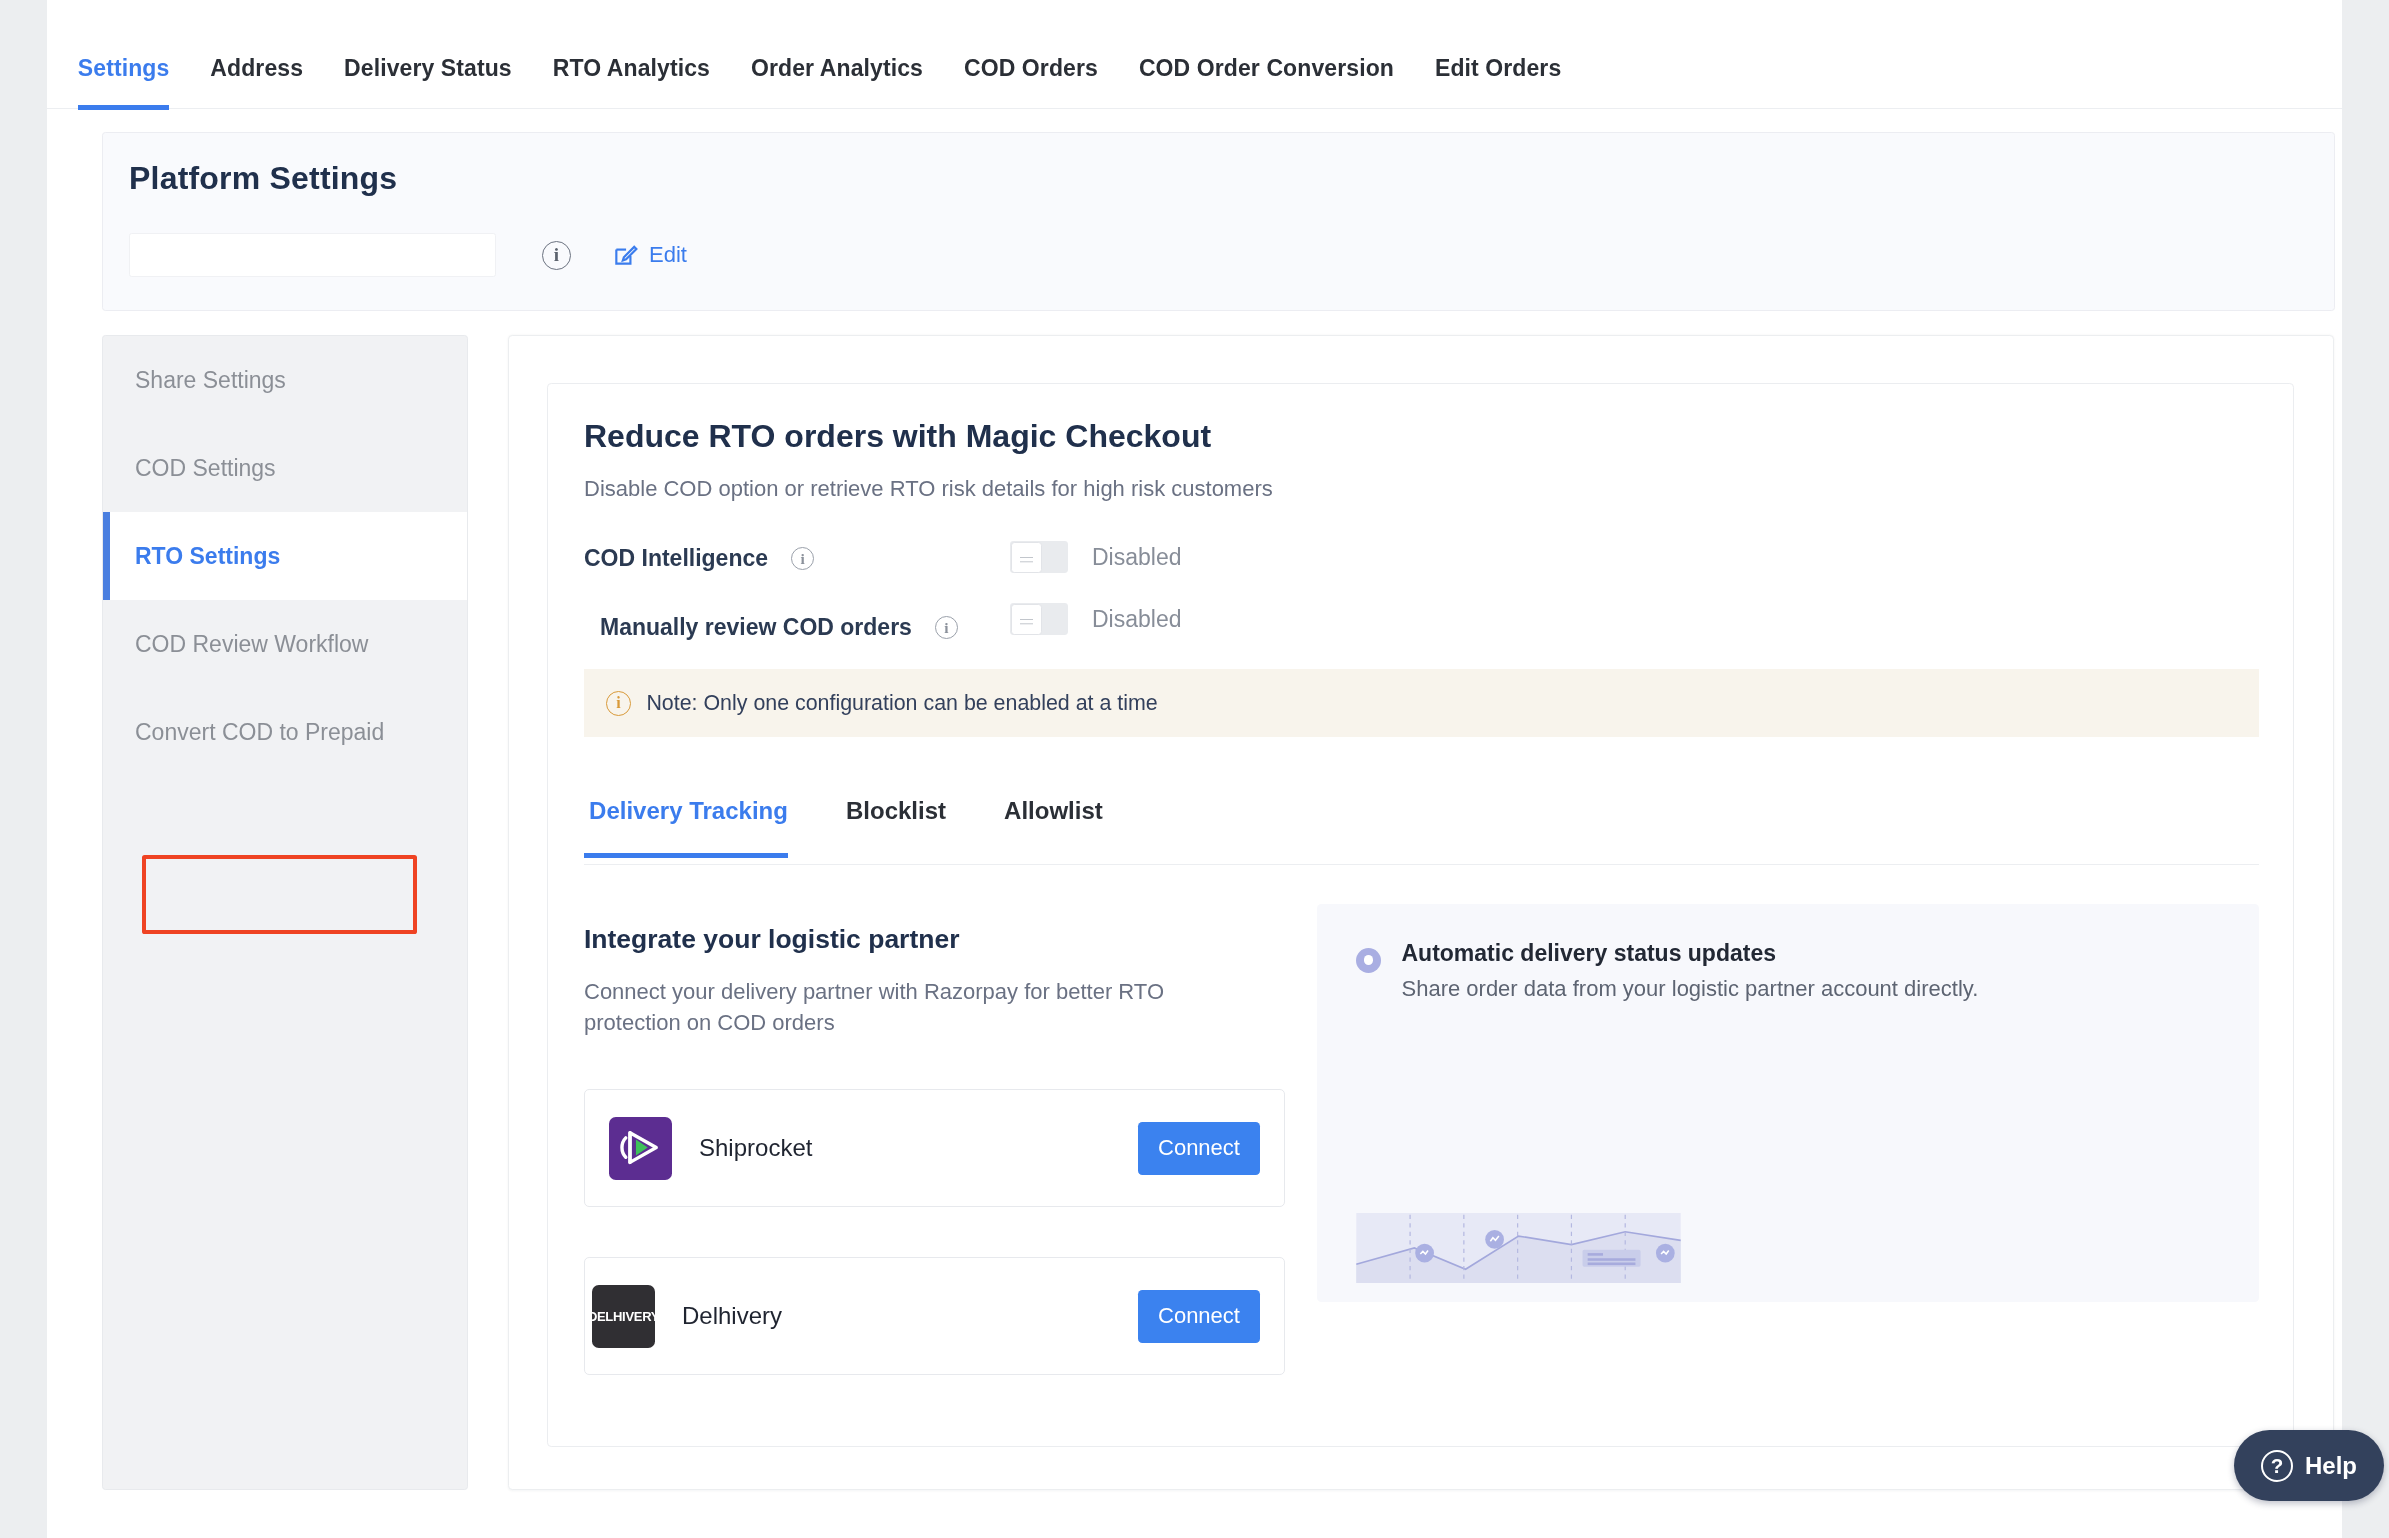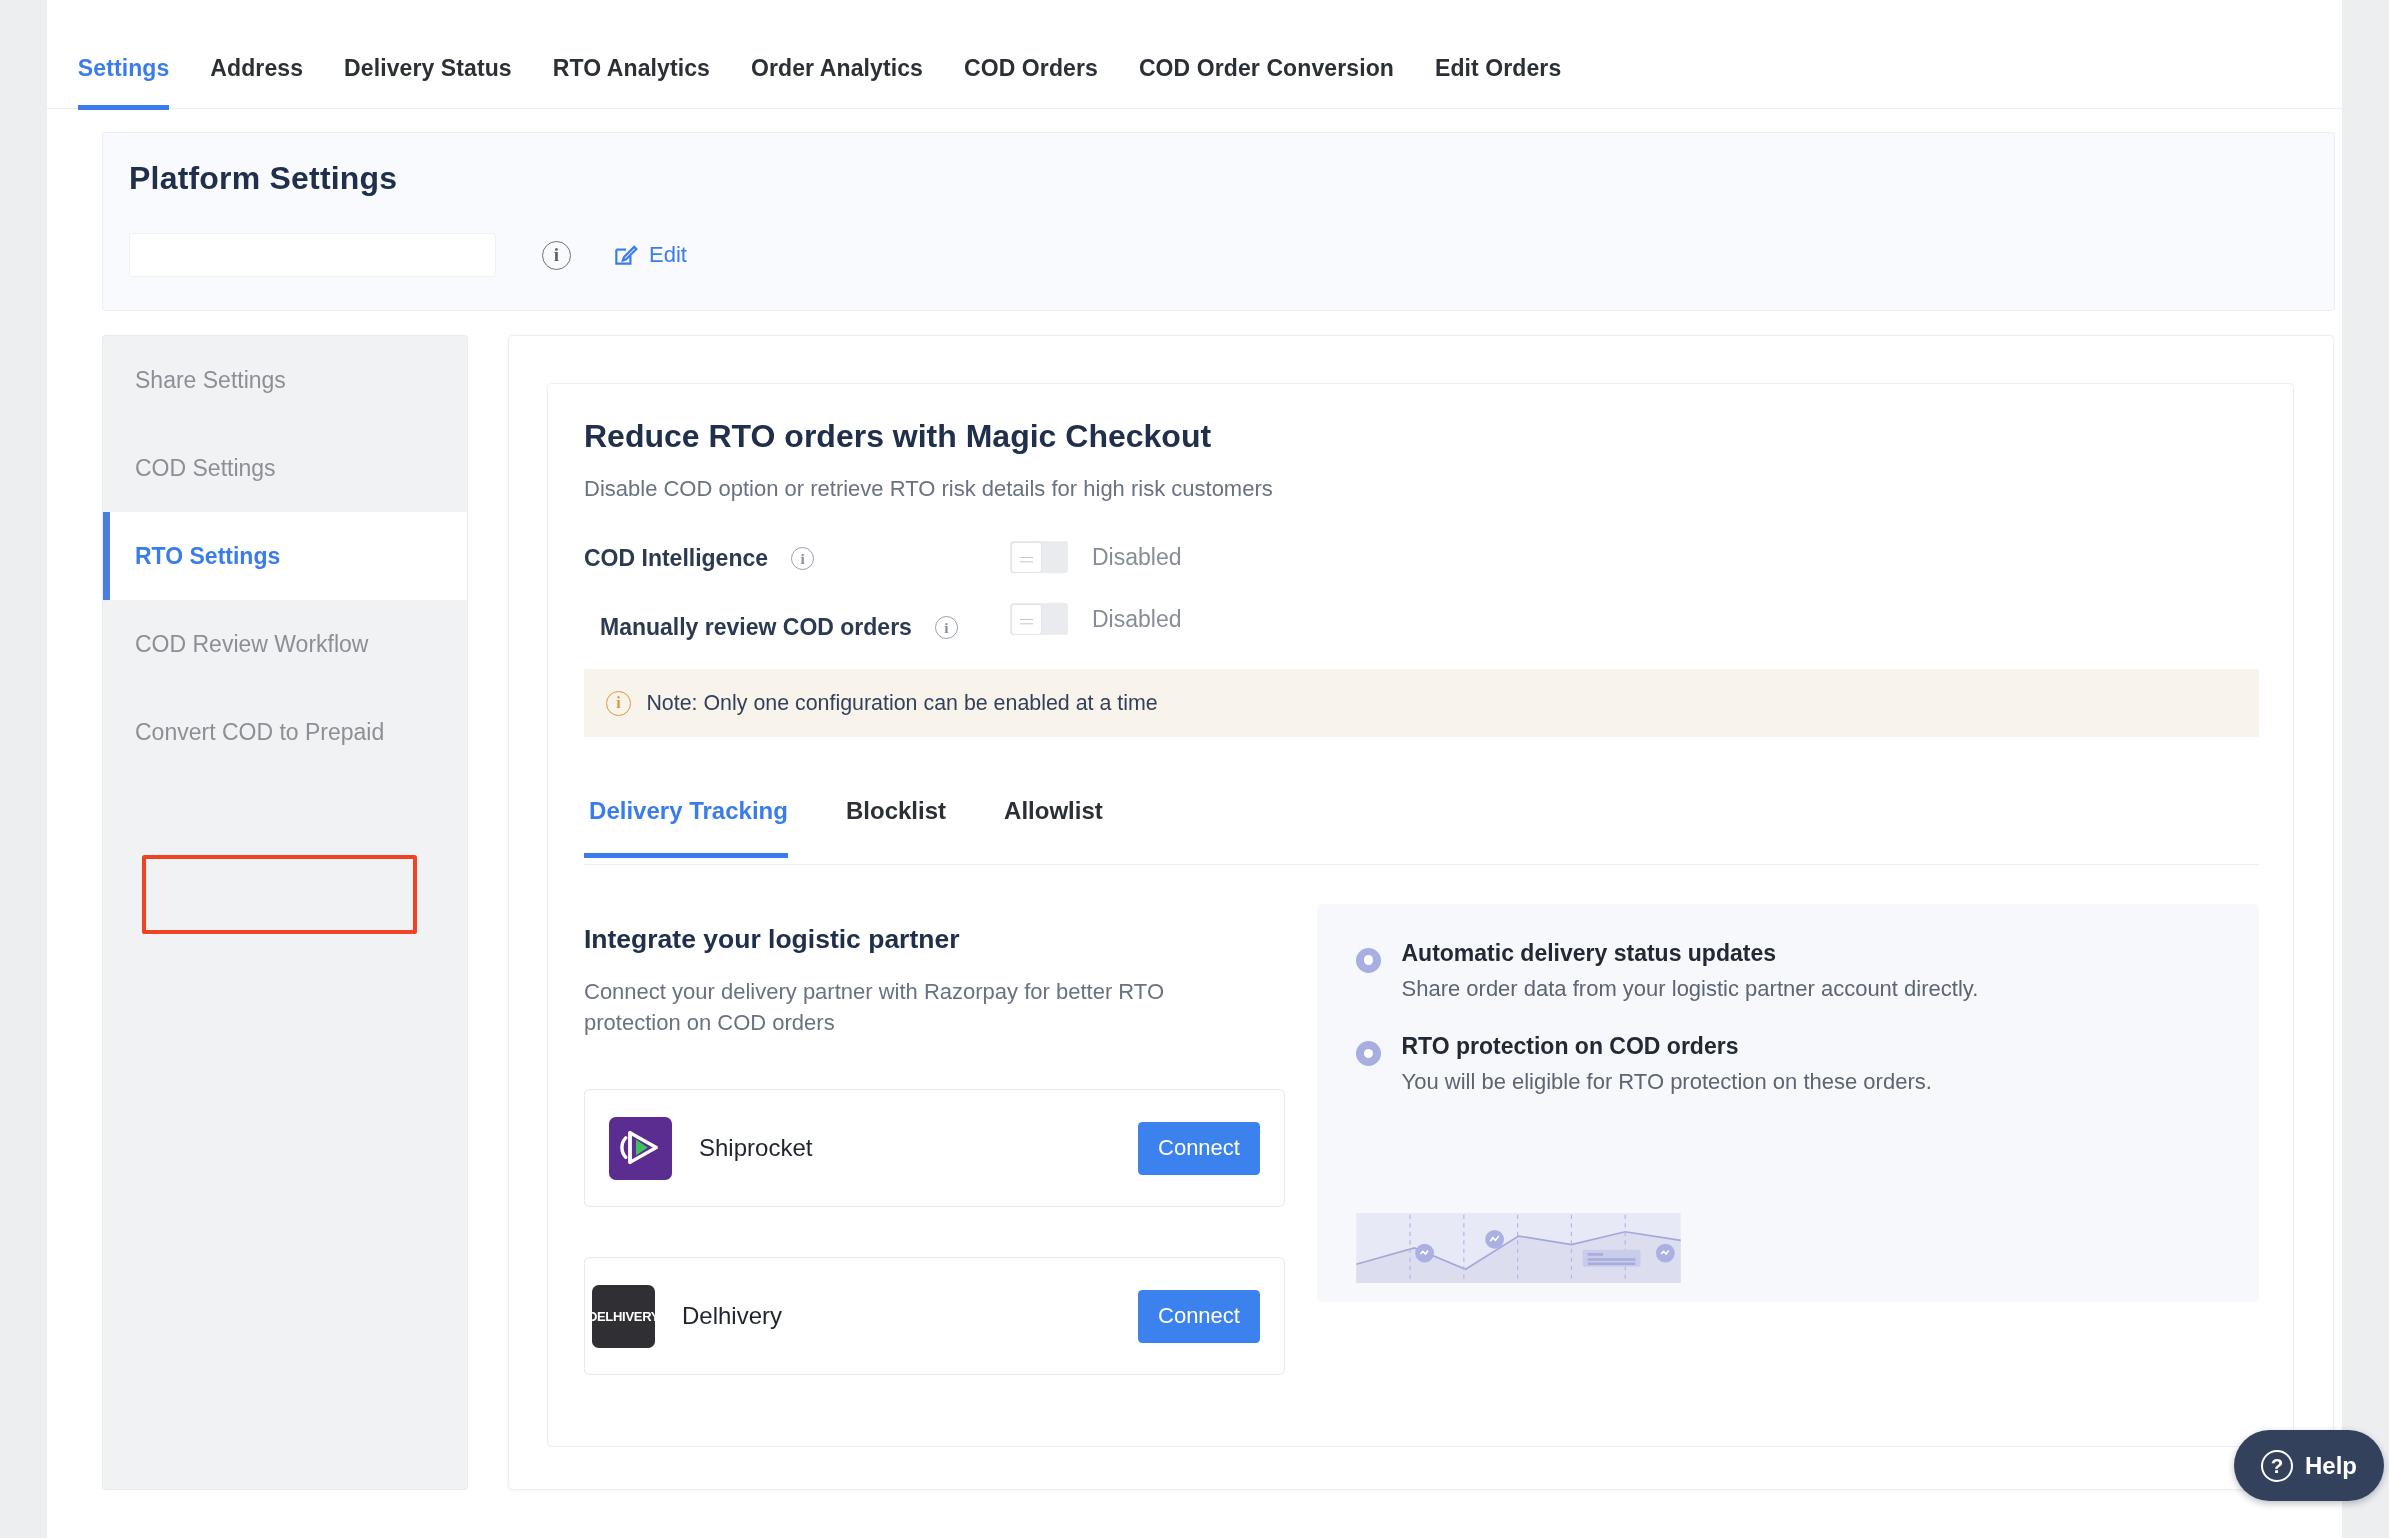--- a/index.html
+++ b/index.html
@@ -414,27 +414,20 @@
         <div class="partner-name">Delhivery</div>
         <button class="connect-btn">Connect</button>
       </div>
 
       <div class="info-panel">
         <div class="bullet-item">
           <div class="bullet-dot"></div>
           <div>
             <div class="bullet-title">Automatic delivery status updates</div>
             <div class="bullet-desc">Share order data from your logistic partner account directly.</div>
-          </div>
-        </div>
-        <div class="bullet-item">
-          <div class="bullet-dot"></div>
-          <div>
-            <div class="bullet-title">RTO protection on COD orders</div>
-            <div class="bullet-desc">You will be eligible for RTO protection on these orders.</div>
           </div>
         </div>
 
         <svg class="chart-illo" viewBox="0 0 380 82">
           <rect x="0" y="0" width="380" height="82" fill="#e7e9f6"></rect>
           <path d="M0 60 L68 41 L128 66 L190 27 L252 37 L315 22 L380 32 L380 82 L0 82 Z" fill="#dcdef0"></path>
           <path d="M0 60 L68 41 L128 66 L190 27 L252 37 L315 22 L380 32" fill="none" stroke="#a3a8dc" stroke-width="2"></path>
           <g stroke="#b4b8e0" stroke-width="1.4" stroke-dasharray="5 5">
             <line x1="63" y1="2" x2="63" y2="80"></line>
             <line x1="126" y1="2" x2="126" y2="80"></line>

